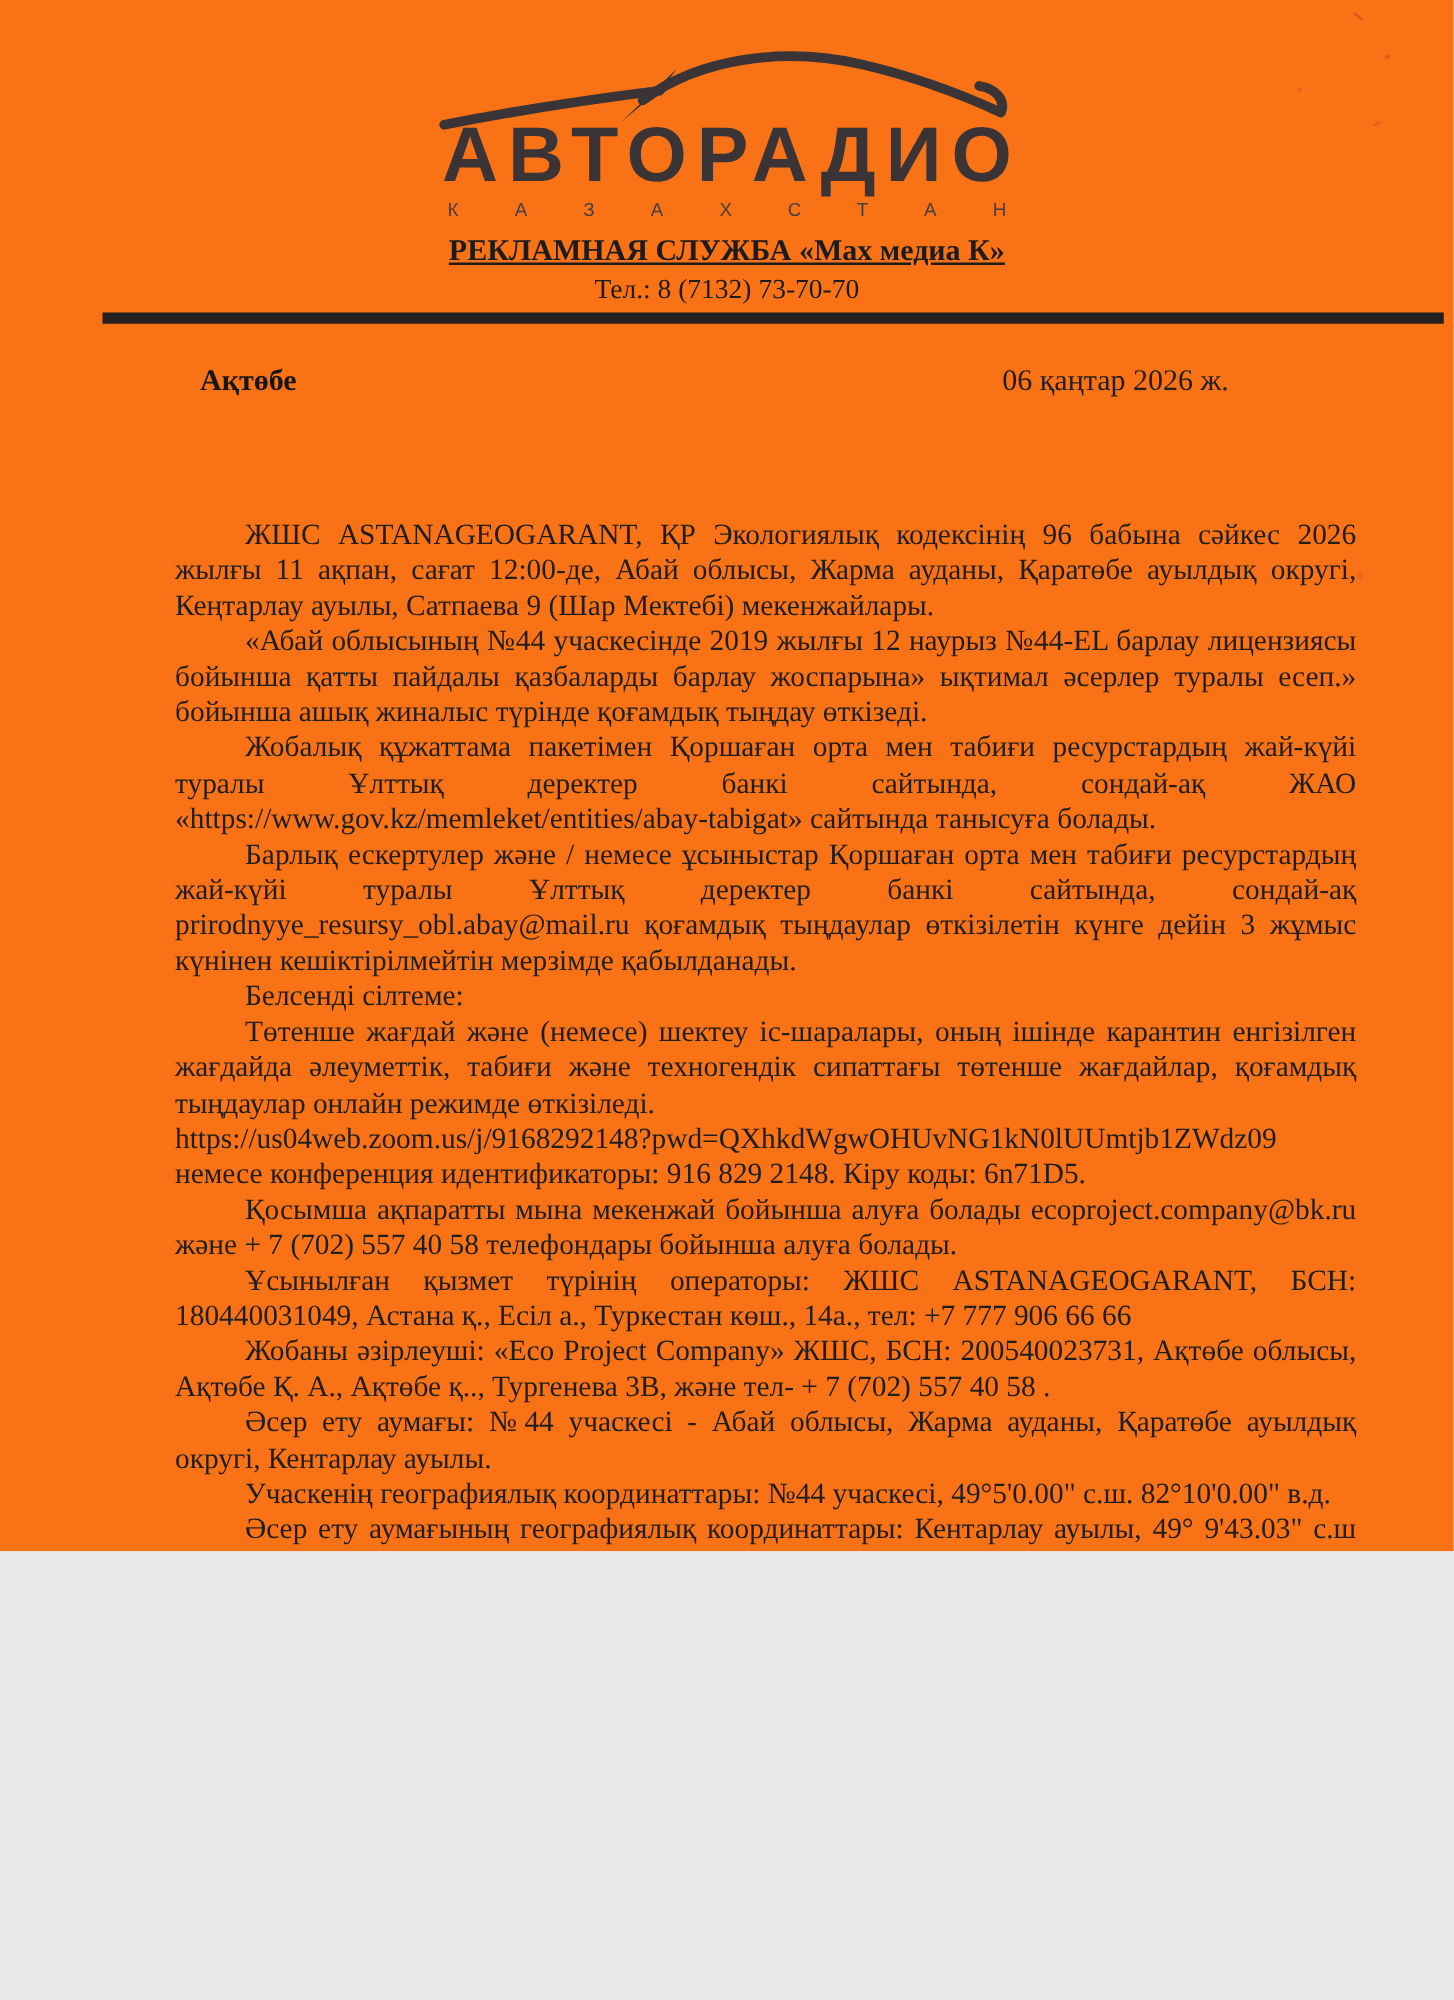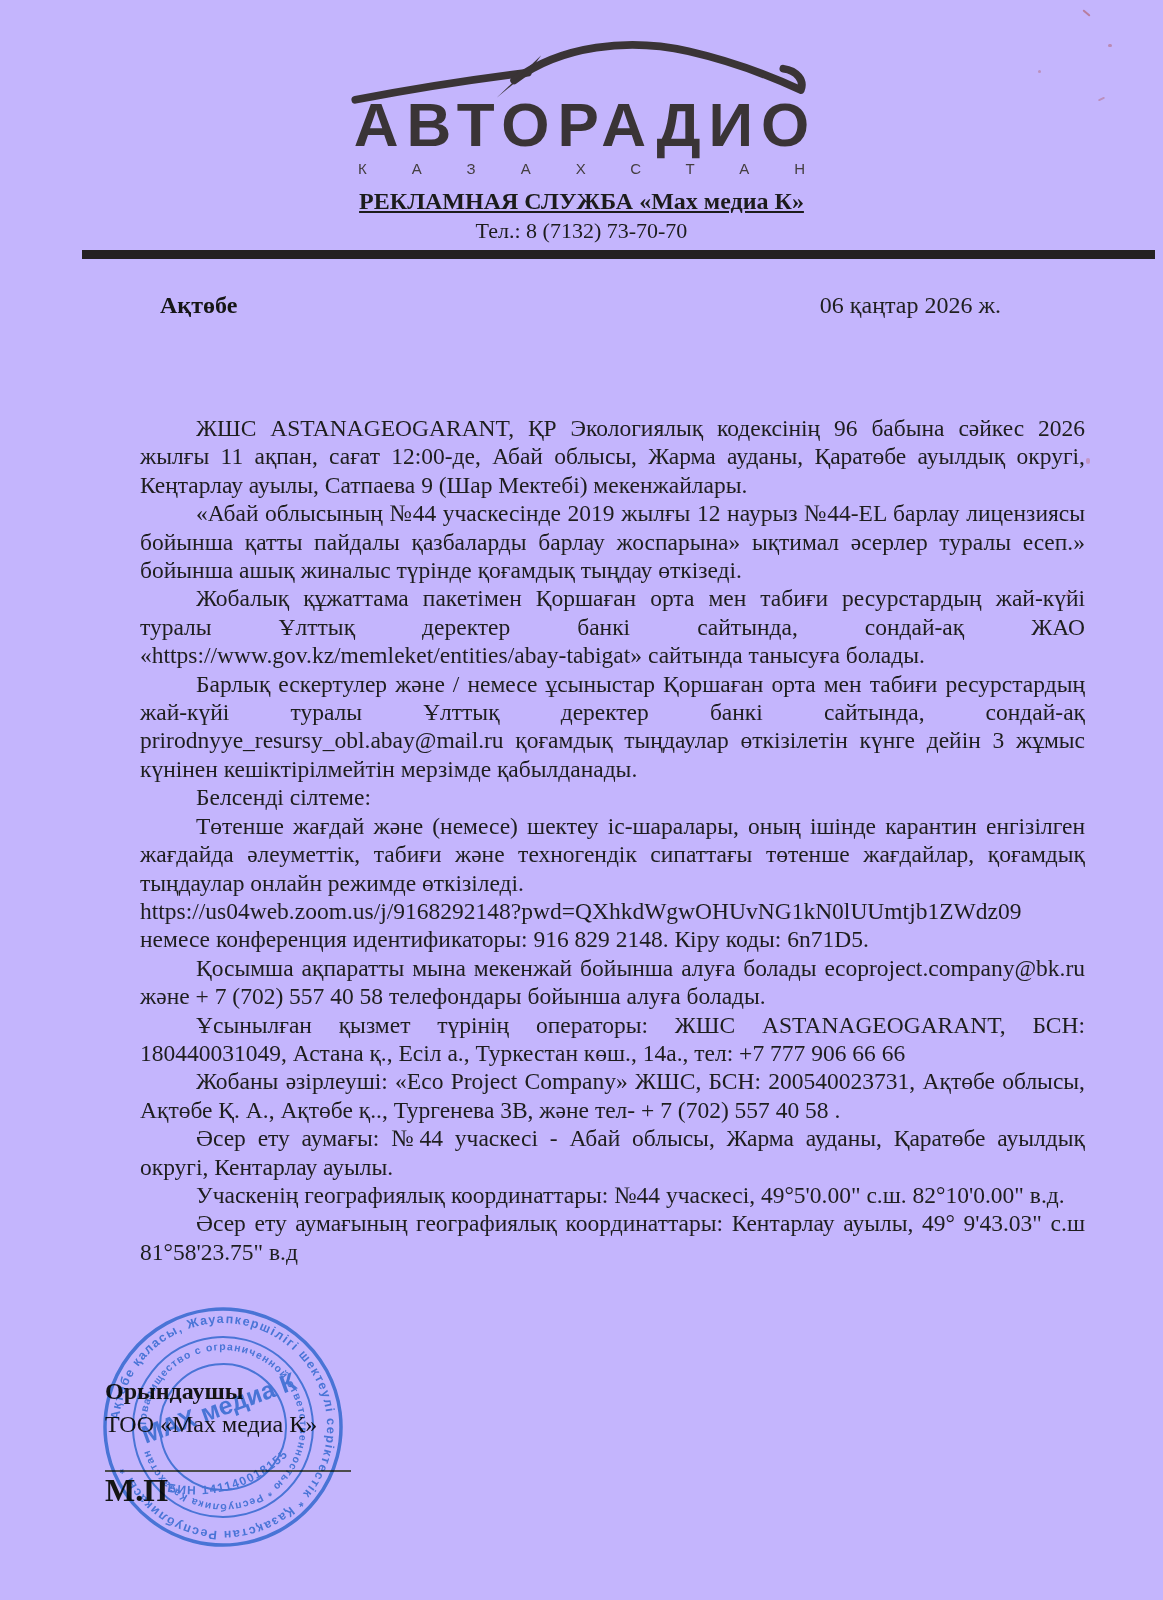--- a/index.html
+++ b/index.html
@@ -1,20 +1,20 @@
 <!DOCTYPE html>
 <html><head>
 <meta charset="utf-8">
 <style>
   html,body{margin:0;padding:0;background:#e8e8e8;}
   .page{
     position:relative;
-    width:1163px;height:1600px;
+    width:1163px;height:1241px;
     margin:0 auto;
-    background:#c4b5fd;
+    background:#f97316;
     overflow:hidden;
     font-family:"Liberation Serif","DejaVu Serif",serif;
     color:#222;
   }
   
   .car-svg{position:absolute;left:330px;top:30px;width:500px;height:92px;}
   .logo-title{
     position:absolute;left:0;right:0;top:94px;
     text-align:center;
     font-family:"Liberation Sans","DejaVu Sans",sans-serif;
@@ -37,21 +37,21 @@
   .phone-line{
     position:absolute;left:0;right:0;top:218px;
     text-align:center;font-weight:400;font-size:22px;color:#1c1c1c;
   }
   .header-divider{
     position:absolute;left:82px;top:250px;
     width:1073px;height:9px;background:#242021;
   }
   
   .meta-row{
-    position:absolute;left:160px;right:162px;top:292px;
+    position:absolute;left:160px;right:180px;top:292px;
     display:flex;justify-content:space-between;align-items:baseline;
     font-size:24px;
   }
   .city-label{font-weight:700;color:#161616;}
   .date-label{font-weight:400;color:#1f1f1f;}
   .doc-title{
     position:absolute;left:0;right:0;top:350px;
     text-align:center;font-weight:700;font-size:26px;
     word-spacing:14px;color:#141414;
   }

